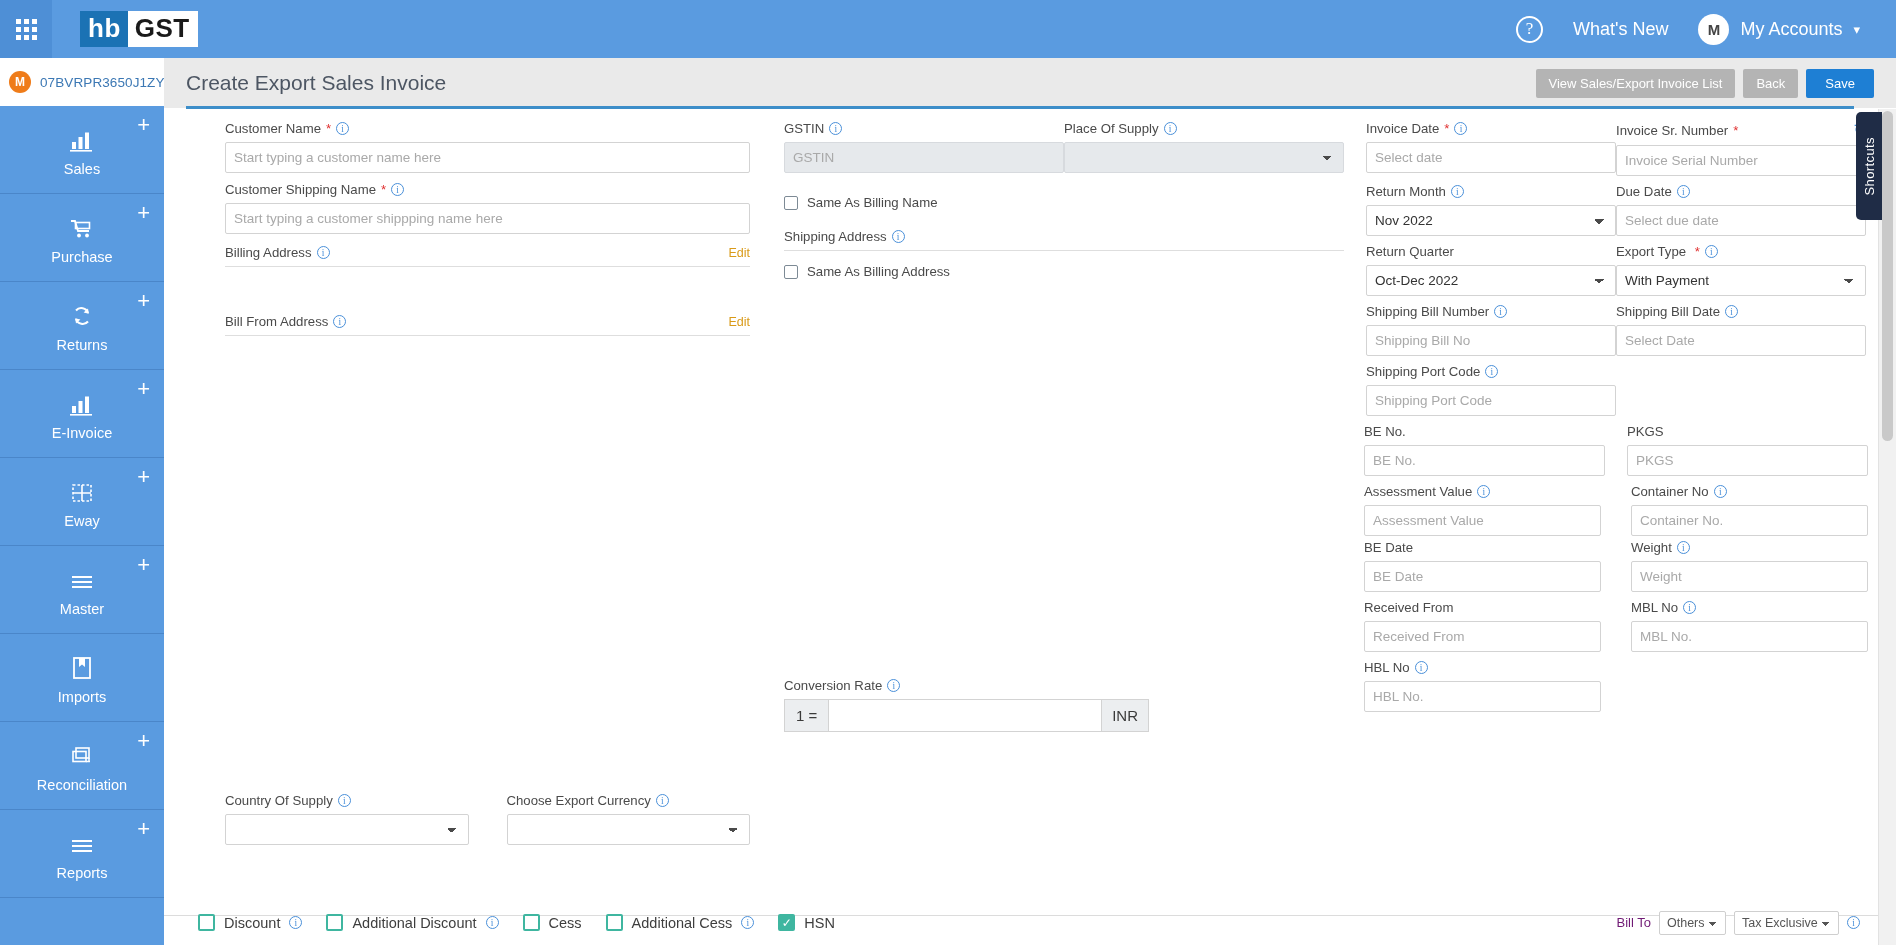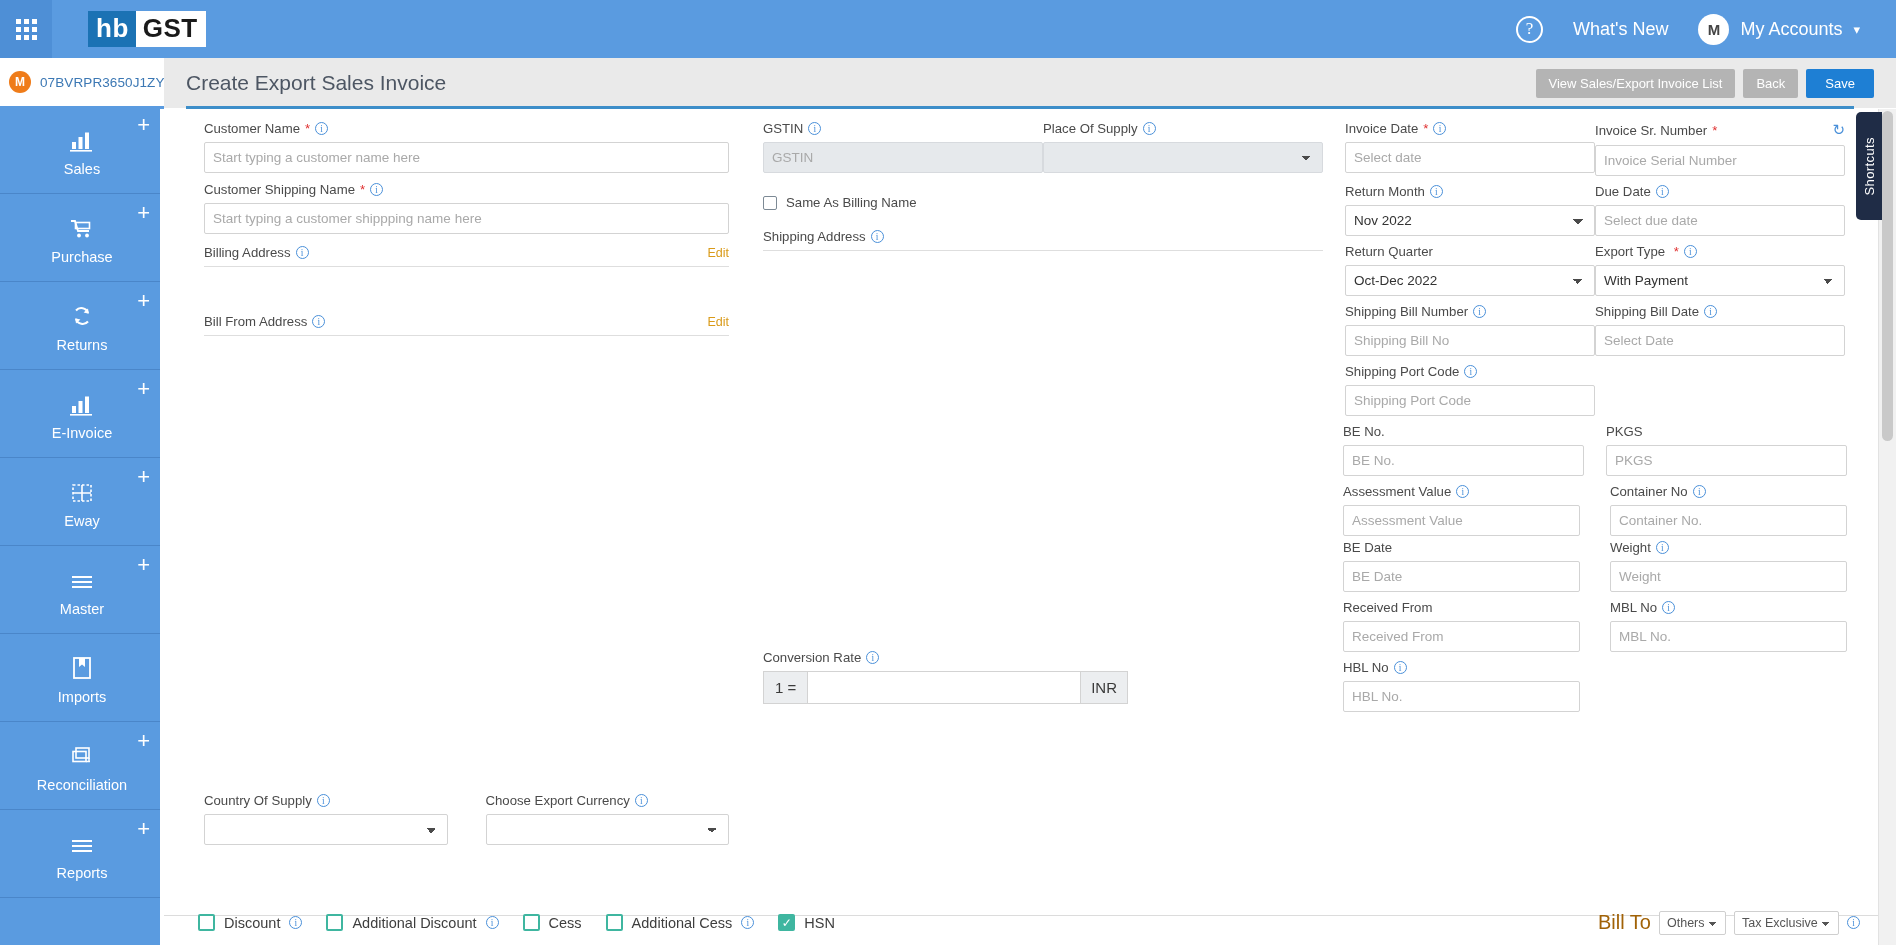--- a/index.html
+++ b/index.html
@@ -6,21 +6,21 @@
   * { box-sizing: border-box; margin: 0; padding: 0; }
   html, body {
     width: 1896px; height: 945px;
     font-family: "Liberation Sans", sans-serif;
     overflow: hidden;
     background: #ffffff;
   }
   
   .topbar {
     position: absolute; top: 0; left: 0; width: 1896px; height: 58px;
-    background: #5a9be0; display: flex; align-items: center; gap: 8px;
+    background: #5a9be0; display: flex; align-items: center;
   }
   .apps-btn {
     width: 52px; height: 58px; background: #4e8fd6;
     display: flex; align-items: center; justify-content: center;
     cursor: pointer;
   }
   .apps-grid { display: grid; grid-template-columns: repeat(3,5px); grid-gap: 3px; }
   .apps-grid i { width: 5px; height: 5px; background: #fff; display: block; }
   .logo {
     margin-left: 28px; display: flex; align-items: center;
@@ -87,21 +87,21 @@
   }
   .btn-grey { background: #b4b4b4; }
   .btn-primary { background: #1e7fd4; padding: 7px 19px; }
   .title-underline {
     position: absolute; top: 106px; left: 186px; width: 1668px; height: 3px;
     background: #3d8ec9;
   }
 
   
   .content {
-    position: absolute; top: 109px; left: 160px; width: 1714px; height: 836px;
+    position: absolute; top: 109px; left: 181px; width: 1714px; height: 836px;
     background: #fff; overflow: hidden;
   }
   .scrolltrack {
     position: absolute; top: 109px; right: 0; width: 18px; height: 836px;
     background: #f1f1f1; border-left: 1px solid #e2e2e2;
   }
   .scrollthumb {
     position: absolute; top: 2px; left: 3px; width: 11px; height: 330px;
     background: #c9c9c9; border-radius: 6px;
   }
@@ -191,21 +191,21 @@
   }
 
   
   .bottom-bar {
     position: absolute; left: 164px; top: 915px; width: 1714px; height: 14px;
     border-top: 1px solid #dcdcdc; display: flex; align-items: center;
     padding: 0 18px 0 34px; background: #fff;
   }
   .bottom-left { display: flex; align-items: center; gap: 24px; }
   .bottom-right { margin-left: auto; display: flex; align-items: center; gap: 8px; }
-  .billto-label { font-size: 20px; color: #a16207; }
+  .billto-label { font-size: 13px; color: #701a75; }
   select.mini {
     height: 24px; font-size: 12.5px; border: 1px solid #cfcfcf; border-radius: 2px;
     background: #fff; color: #555; padding: 0 20px 0 7px;
     font-family: "Liberation Sans", sans-serif; outline: none;
     appearance: none; -webkit-appearance: none;
     background-image:
       linear-gradient(45deg, transparent 50%, #555 50%),
       linear-gradient(135deg, #555 50%, transparent 50%);
     background-position: calc(100% - 12px) 10px, calc(100% - 8px) 10px;
     background-size: 4px 4px, 4px 4px; background-repeat: no-repeat;
@@ -446,20 +446,24 @@
       <span class="cbx"></span>
       <span class="fld-label">Same As Billing Name</span>
     </div>
 
     <div class="fld-label" style="margin-top:19px">
       <span>Shipping Address</span>
       <span class="info">i</span>
     </div>
     <div class="hr" style="margin-top:6px"></div>
 
+    <div class="cbx-row" style="margin-top:13px">
+      <span class="cbx"></span>
+      <span class="fld-label">Same As Billing Address</span>
+    </div>
 
     <div style="margin-top:399px; width:365px;">
       <div class="fld-label mb6">
         <span>Conversion Rate</span>
         <span class="info">i</span>
       </div>
       <div class="conv-group">
         <span class="conv-pre">1 =</span>
         <input class="conv-in" style="">
         <span class="conv-post">INR</span>

